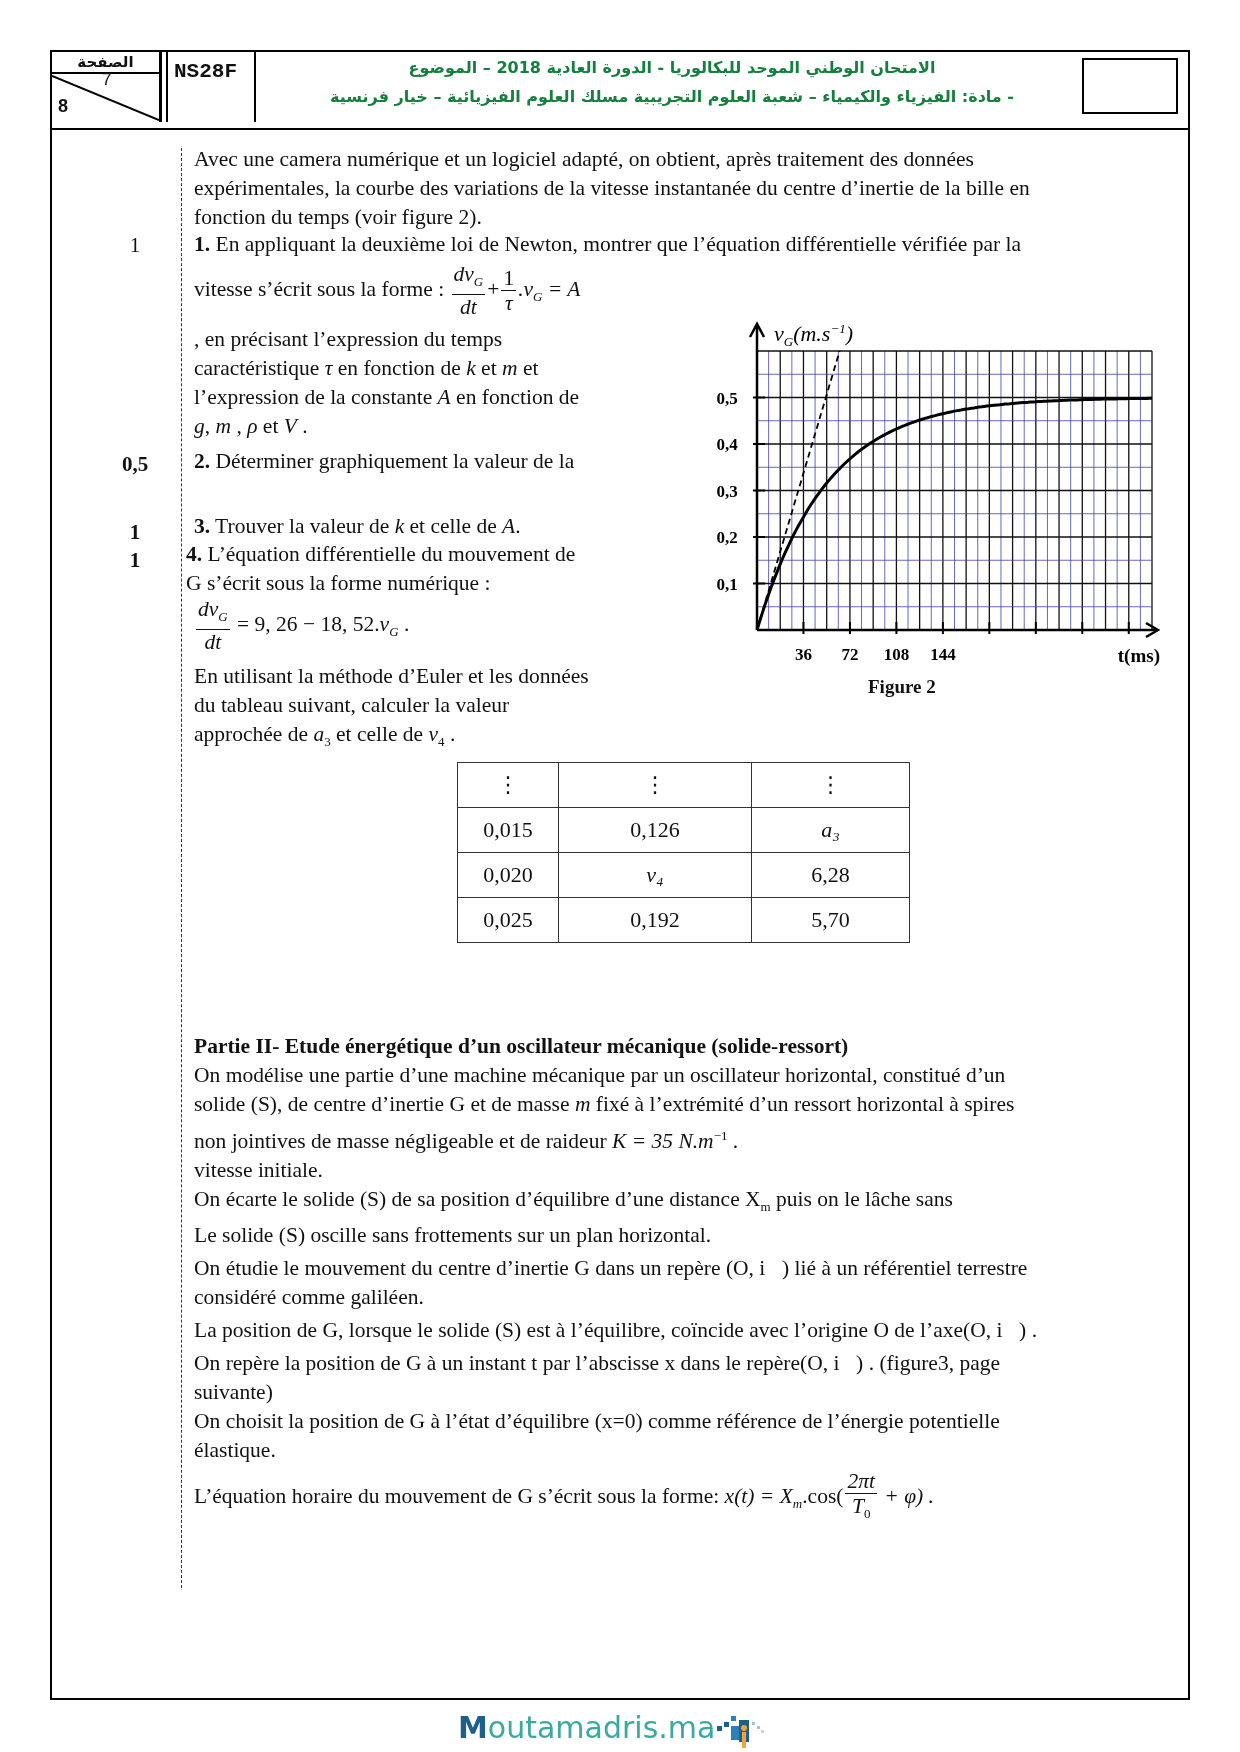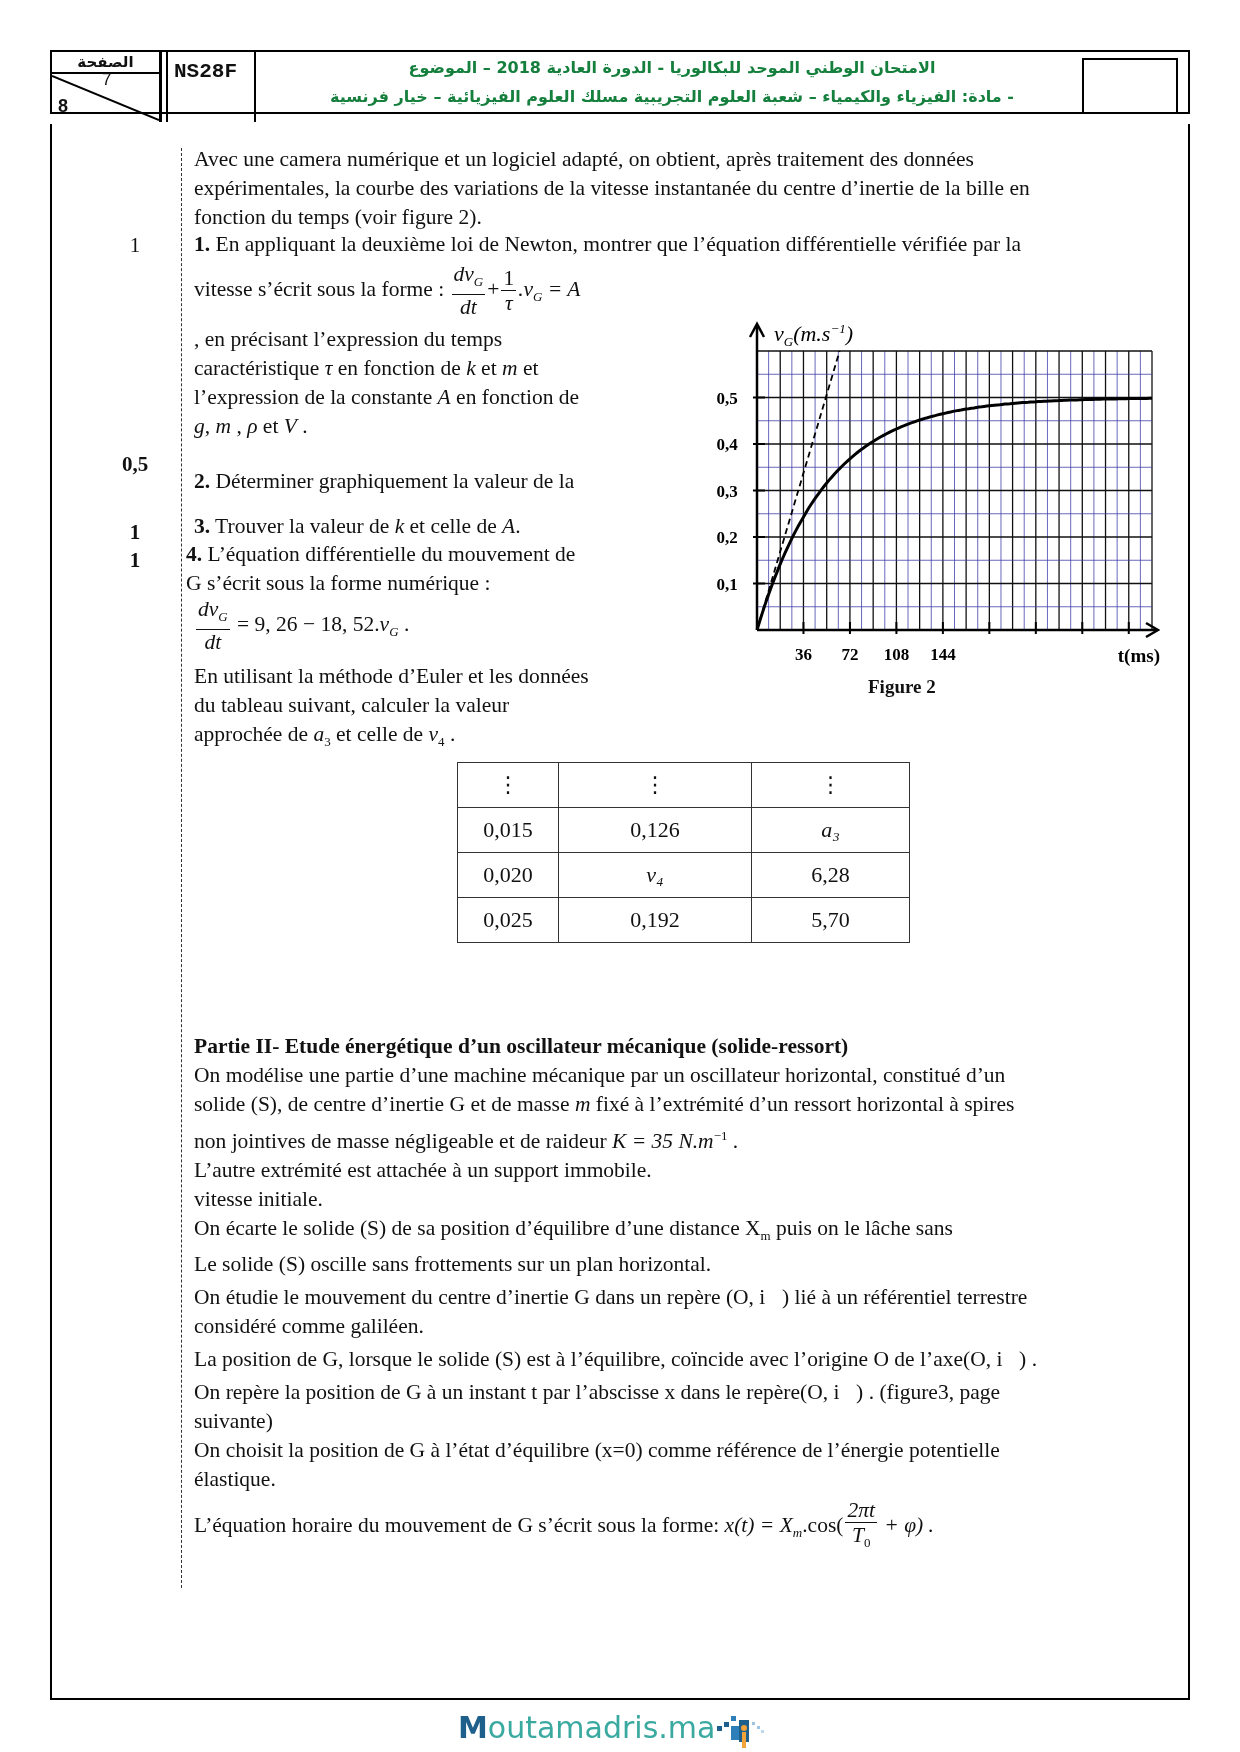--- a/index.html
+++ b/index.html
@@ -1,19 +1,19 @@
 <!DOCTYPE html>
 <html><head>
   <meta charset="utf-8">
   <style>
     html, body { margin:0; padding:0; background:#ffffff; }
     body { width:1240px; height:1752px; position:relative; overflow:hidden; font-family:"Liberation Serif", serif; color:#111; }
 
     
-    .hdr { position:absolute; left:50px; top:50px; width:1140px; height:64px; border:2px solid #000; box-sizing:border-box; }
+    .hdr { position:absolute; left:50px; top:50px; width:1140px; height:80px; border:2px solid #000; box-sizing:border-box; }
     .hdr-page { position:absolute; left:0; top:0; width:110px; height:70px; border-right:3px solid #000; box-sizing:border-box; }
     .hdr-page-top { position:absolute; left:0; top:0; width:107px; height:22px; border-bottom:2px solid #000; box-sizing:border-box; text-align:center; font-family:"DejaVu Sans", sans-serif; font-weight:bold; font-size:15px; line-height:20px; }
     .hdr-page-diag { position:absolute; left:0; top:22px; width:107px; height:48px; }
     .hdr-page-num { position:absolute; font-family:"Liberation Sans", sans-serif; font-weight:bold; font-size:18px; }
     .hdr-code { position:absolute; left:110px; top:0; width:90px; height:70px; border-right:2px solid #000; border-left:2px solid #000; margin-left:4px; box-sizing:border-box; font-family:Liberation Mono, monospace; font-weight:bold; font-size:21px; padding:8px 6px; }
     .hdr-title { position:absolute; left:205px; top:0; width:830px; height:70px; direction:rtl; text-align:center; font-family:"DejaVu Sans", sans-serif; color:#15803d; font-weight:bold; }
     .hdr-title .l1 { font-size:16px; margin-top:6px; letter-spacing:0.5px; }
     .hdr-title .l2 { font-size:16px; margin-top:10px; letter-spacing:0.5px; }
     .hdr-box { position:absolute; right:10px; top:6px; width:96px; height:56px; border:2px solid #000; box-sizing:border-box; }
 
@@ -90,21 +90,21 @@
   <span>vitesse s’écrit sous la forme : </span>
   <span class="frac"><span class="num"><span>dv</span><sub>G</sub></span><span class="den">dt</span></span><span>+</span><span class="frac"><span class="num" style="font-style:normal">1</span><span class="den">τ</span></span><span class="m">.v</span><sub class="m">G</sub><span class="m"> = A</span>
 </div>
 <div class="txt" style="left:194px;top:325px;">
   <div>, en précisant l’expression du temps</div>
   <div><span>caractéristique </span><span class="m">τ</span><span>  en fonction de </span><span class="m">k</span><span>  et </span><span class="m">m</span><span>  et</span></div>
   <div><span>l’expression de la constante </span><span class="m">A</span><span>  en fonction de</span></div>
   <div><span class="m">g</span><span>, </span><span class="m">m</span><span>  , </span><span class="m">ρ</span><span> et  </span><span class="m">V</span><span> .</span></div>
 </div>
 
-<div class="txt" style="left:194px;top:467px;">
+<div class="txt" style="left:194px;top:447px;">
   <div><b>2.</b><span>  Déterminer graphiquement la valeur de la</span></div>
 </div>
 
 <div class="txt" style="left:194px;top:512px;">
   <b>3.</b><span> Trouver la valeur de </span><span class="m">k</span><span>  et celle de </span><span class="m">A</span><span>.</span>
 </div>
 
 <div class="txt" style="left:186px;top:540px;">
   <div><b>4.</b><span> L’équation différentielle du mouvement de</span></div>
   <div>G  s’écrit sous la forme numérique :</div>
@@ -223,21 +223,20 @@
     <td class="c3">5,70</td>
   </tr>
 </tbody>
   </table>
 
 <div class="txt" style="left:194px;top:1032px;">
   <div><b>Partie II- Etude énergétique d’un oscillateur mécanique (solide-ressort)</b></div>
   <div>   On modélise une partie d’une machine mécanique par un oscillateur horizontal, constitué d’un</div>
   <div><span>solide (S), de centre d’inertie G et de masse </span><span class="m">m</span><span>  fixé à l’extrémité d’un ressort horizontal à spires</span></div>
   <div style="margin-top:2px;"><span>non jointives de masse négligeable et de raideur </span><span class="m">K = 35 N.m</span><sup>−1</sup><span>  .</span></div>
-  <div>L’autre extrémité est attachée à un support immobile.</div>
   <div>vitesse initiale.</div>
   <div><span>   On écarte le solide (S) de sa position d’équilibre d’une distance X</span><sub>m</sub><span>  puis on le lâche sans</span></div>
   <div>Le solide (S) oscille sans frottements sur un plan horizontal.</div>
   <div style="margin-top:4px;"><span>On étudie le mouvement du centre d’inertie G dans un repère </span><span>(O, i⃗)</span><span>  lié à un référentiel terrestre</span></div>
   <div>considéré comme galiléen.</div>
   <div style="margin-top:4px;"><span>La position de G, lorsque le solide (S) est à l’équilibre, coïncide avec l’origine O de l’axe</span><span>(O, i⃗)</span><span> .</span></div>
   <div style="margin-top:4px;"><span>On repère la position de G à un instant t par l’abscisse x dans le repère</span><span>(O, i⃗)</span><span> . (figure3, page</span></div>
   <div>suivante)</div>
   <div>On choisit la position de G à l’état d’équilibre (x=0)  comme référence de l’énergie potentielle</div>
   <div>élastique.</div>

